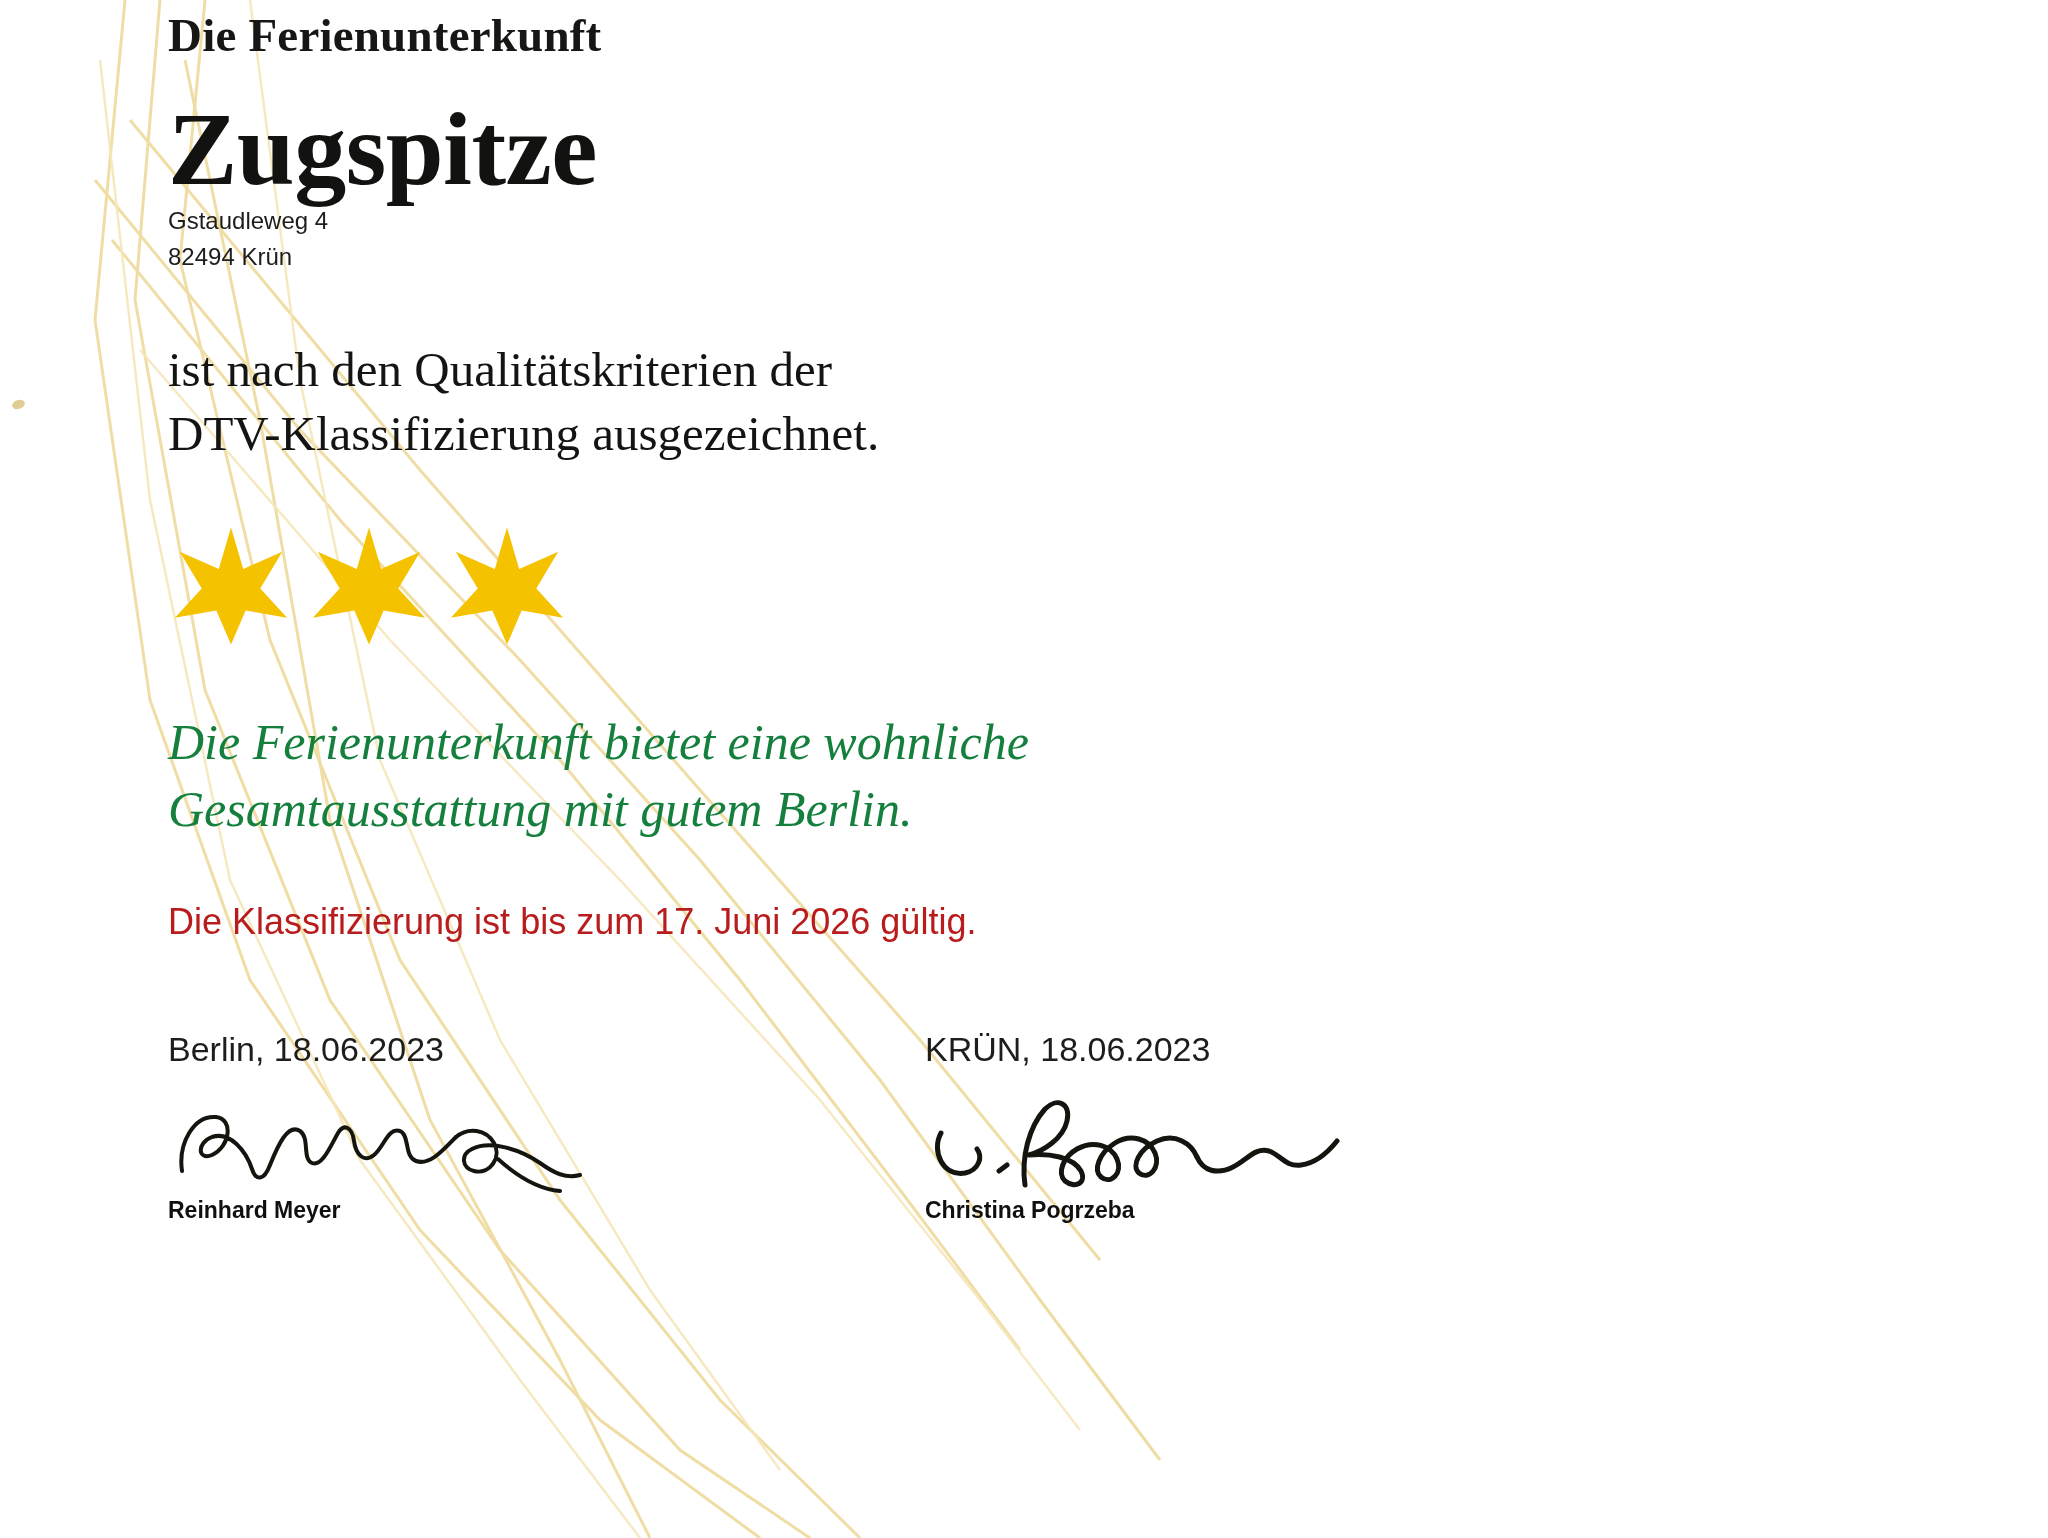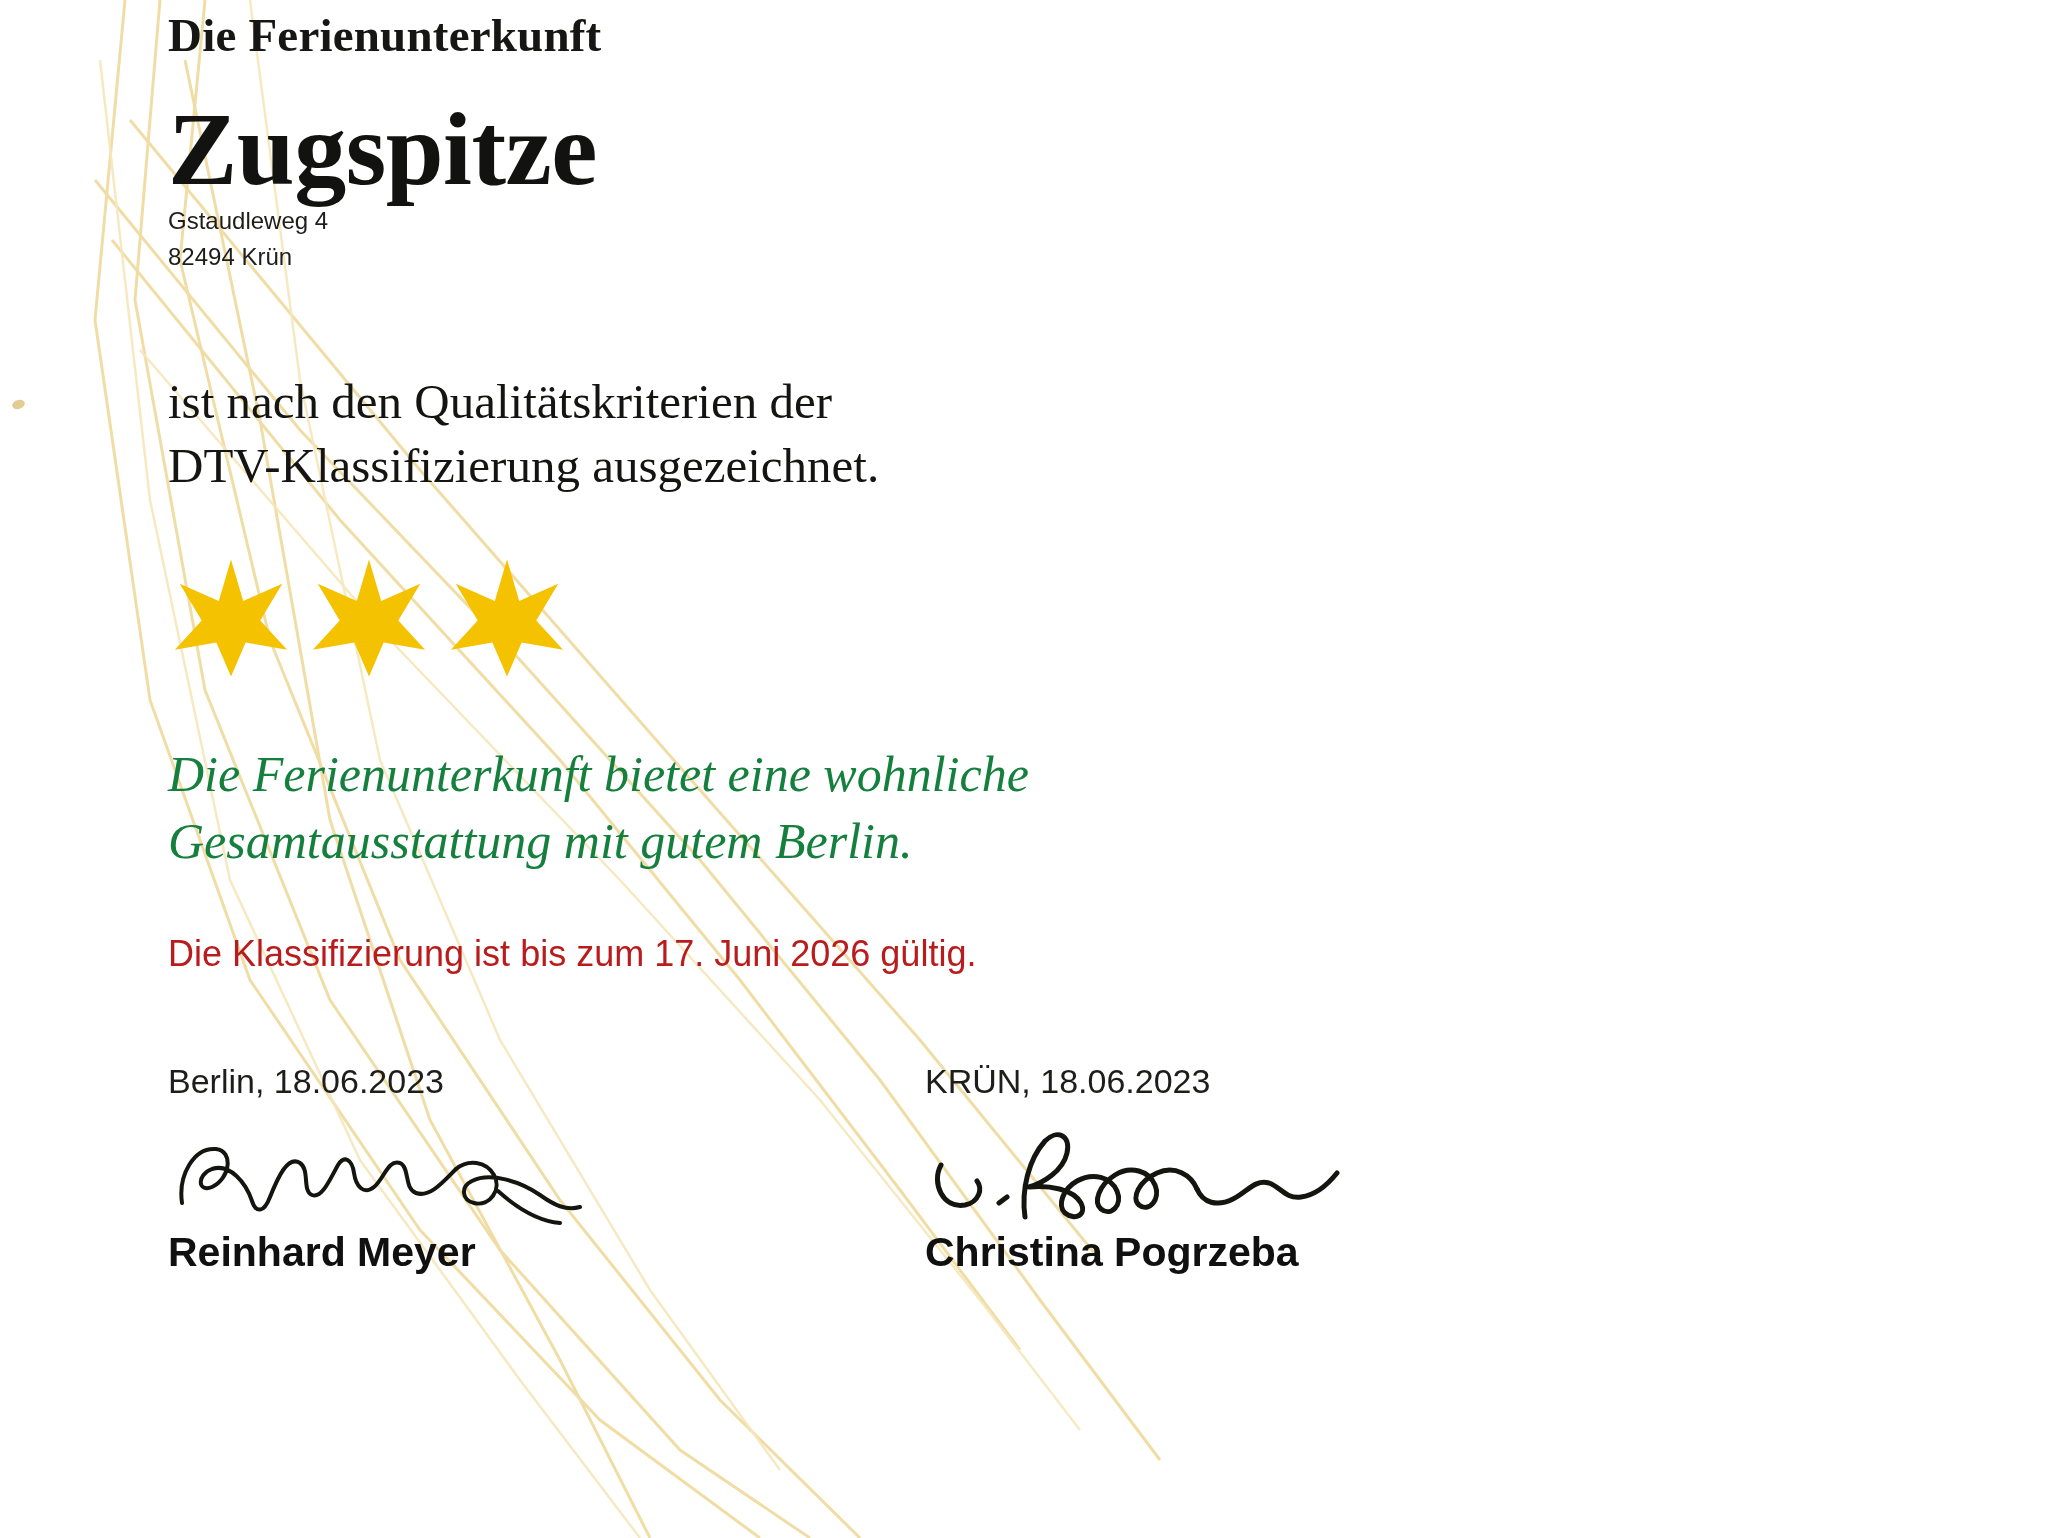--- a/index.html
+++ b/index.html
@@ -63,21 +63,21 @@
   }
 
   .address {
     font-family: "Liberation Sans", sans-serif;
     font-size: 24px;
     line-height: 1.52;
     color: #1d1d1b;
   }
 
   .statement {
-    margin-top: 94px;
+    margin-top: 62px;
     font-family: "Liberation Serif", serif;
     font-size: 49px;
     line-height: 1.32;
     color: #141412;
   }
 
   .stars {
     margin-top: 58px;
     margin-left: 2px;
     display: flex;
@@ -130,21 +130,21 @@
 
   .sig-mark {
     height: 104px;
     margin-top: 24px;
     position: relative;
   }
 
   .sig-name {
     font-family: "Liberation Sans", sans-serif;
     font-weight: bold;
-    font-size: 41px;
+    font-size: 23px;
     color: #101010;
     white-space: nowrap;
   }
 
   
   .speck {
     position: absolute;
     left: 12px;
     top: 400px;
     width: 13px;

